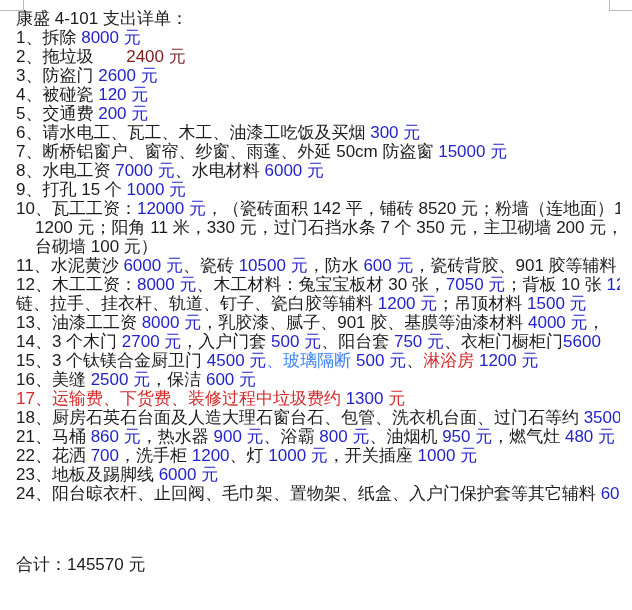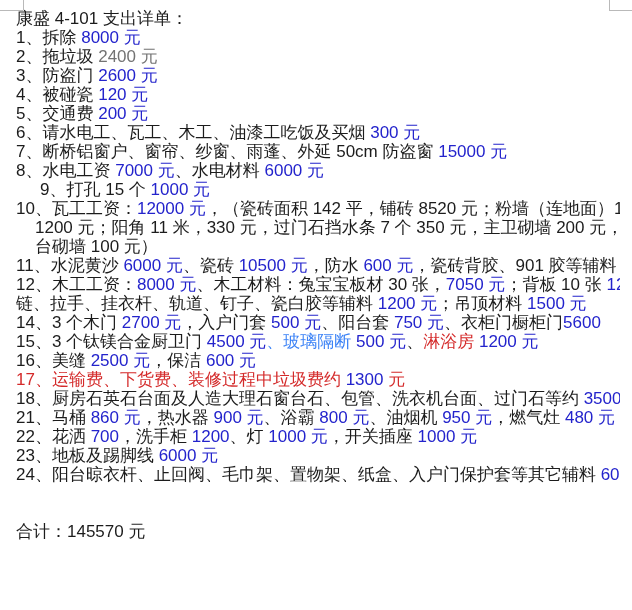--- a/index.html
+++ b/index.html
@@ -26,21 +26,21 @@
   .line {
     white-space: pre;          
     overflow: hidden;
   }
   .line.hang {                 
     padding-left: 19px;
     text-indent: -19px;
   }
   .line.hang span { text-indent: 0; }
   .total-line {
-    margin-top: 38px;
+    margin-top: 52px;
     white-space: pre;
     color: #1c1c1c;
   }
   .title-line {
     white-space: pre;
     color: #1c1c1c;
   }
   
   .crop { position: absolute; background: transparent; }
   .crop .v { position: absolute; width: 1px; height: 10px; top: 0; background: #b9b9b9; }
@@ -62,34 +62,35 @@
 <div class="crop crop-right">
   <div class="v" style="background: rgb(185, 185, 185);"></div>
   <div class="h" style="background: rgb(185, 185, 185);"></div>
 </div>
 
 <div class="page">
   <div class="title-line">康盛 4-101 支出详单：</div>
 
   <div id="expense-list">
       <div class="line"><span style="color: rgb(28, 28, 28); text-align: right;">1、拆除 </span><span style="color: rgb(35, 35, 204);">8000 元</span></div>
-      <div class="line"><span style="color: rgb(28, 28, 28);">2、拖垃圾 </span><span style="color: #737373;">2400 元</span></div>
+      <div class="line"><span style="color: rgb(28, 28, 28);">2、拖垃圾 </span><span style="color: #7f1d1d; margin-left: 28px;">2400 元</span></div>
       <div class="line"><span style="color: rgb(28, 28, 28);">3、防盗门 </span><span style="color: rgb(35, 35, 204);">2600 元</span></div>
       <div class="line"><span style="color: rgb(28, 28, 28);">4、被碰瓷 </span><span style="color: rgb(35, 35, 204);">120 元</span></div>
       <div class="line"><span style="color: rgb(28, 28, 28);">5、交通费 </span><span style="color: rgb(35, 35, 204);">200 元</span></div>
       <div class="line"><span style="color: rgb(28, 28, 28);">6、请水电工、瓦工、木工、油漆工吃饭及买烟 </span><span style="color: rgb(35, 35, 204);">300 元</span></div>
       <div class="line"><span style="color: rgb(28, 28, 28);">7、断桥铝窗户、窗帘、纱窗、雨蓬、外延 50cm 防盗窗 </span><span style="color: rgb(35, 35, 204);">15000 元</span></div>
       <div class="line"><span style="color: rgb(28, 28, 28);">8、水电工资 </span><span style="color: rgb(35, 35, 204);">7000 元</span><span style="color: rgb(28, 28, 28);">、水电材料 </span><span style="color: rgb(35, 35, 204);">6000 元</span></div>
-      <div class="line"><span style="color: rgb(28, 28, 28); margin-left: 24px;">9、打孔 15 个 </span><span style="color: rgb(35, 35, 204);">1000 元</span></div>
+      <div class="line"><span style="color: rgb(28, 28, 28);">9、打孔 15 个 </span><span style="color: rgb(35, 35, 204);">1000 元</span></div>
       <div class="line hang"><span style="color: rgb(28, 28, 28);">10、瓦工工资：</span><span style="color: rgb(35, 35, 204);">12000 元</span><span style="color: rgb(28, 28, 28);">，（瓷砖面积 142 平，铺砖 8520 元；粉墙（连地面）113 平，2825 元；防水 4 间，
 1200 元；阳角 11 米，330 元，过门石挡水条 7 个 350 元，主卫砌墙 200 元，入户门砌墙 200 元，阳
 台砌墙 100 元）</span></div>
       <div class="line"><span style="color: rgb(28, 28, 28);">11、水泥黄沙 </span><span style="color: rgb(35, 35, 204);">6000 元</span><span style="color: rgb(28, 28, 28);">、瓷砖 </span><span style="color: rgb(35, 35, 204);">10500 元</span><span style="color: rgb(28, 28, 28);">，防水 </span><span style="color: rgb(35, 35, 204);">600 元</span><span style="color: rgb(28, 28, 28);">，瓷砖背胶、901 胶等辅料 </span><span style="color: rgb(35, 35, 204);">400 元</span></div>
       <div class="line"><span style="color: rgb(28, 28, 28);">12、木工工资：</span><span style="color: rgb(35, 35, 204);">8000 元</span><span style="color: rgb(28, 28, 28);">、木工材料：兔宝宝板材 30 张，</span><span style="color: rgb(35, 35, 204);">7050 元</span><span style="color: rgb(28, 28, 28);">；背板 10 张 </span><span style="color: rgb(35, 35, 204);">1200 元</span><span style="color: rgb(28, 28, 28);">；封边 </span><span style="color: rgb(35, 35, 204);">1200 元</span><span style="color: rgb(28, 28, 28);">；铰
 链、拉手、挂衣杆、轨道、钉子、瓷白胶等辅料 </span><span style="color: rgb(35, 35, 204);">1200 元</span><span style="color: rgb(28, 28, 28);">；吊顶材料 </span><span style="color: rgb(35, 35, 204);">1500 元</span></div>
+      <div class="line"><span style="color: rgb(28, 28, 28);">13、油漆工工资 </span><span style="color: rgb(35, 35, 204);">8000 元</span><span style="color: rgb(28, 28, 28);">，乳胶漆、腻子、901 胶、基膜等油漆材料 </span><span style="color: rgb(35, 35, 204);">4000 元</span><span style="color: rgb(28, 28, 28);">，</span></div>
       <div class="line"><span style="color: rgb(28, 28, 28);">14、3 个木门 </span><span style="color: rgb(35, 35, 204);">2700 元</span><span style="color: rgb(28, 28, 28);">，入户门套 </span><span style="color: rgb(35, 35, 204);">500 元</span><span style="color: rgb(28, 28, 28);">、阳台套 </span><span style="color: rgb(35, 35, 204);">750 元</span><span style="color: rgb(28, 28, 28);">、衣柜门橱柜门</span><span style="color: rgb(35, 35, 204);">5600</span></div>
       <div class="line"><span style="color: rgb(28, 28, 28);">15、3 个钛镁合金厨卫门 </span><span style="color: rgb(35, 35, 204);">4500 元</span><span style="color: #3b82f6;">、玻璃隔断 </span><span style="color: rgb(35, 35, 204);">500 元</span><span style="color: rgb(28, 28, 28);">、</span><span style="color: rgb(212, 42, 42);">淋浴房 </span><span style="color: rgb(35, 35, 204);">1200 元</span></div>
       <div class="line"><span style="color: rgb(28, 28, 28);">16、美缝 </span><span style="color: rgb(35, 35, 204);">2500 元</span><span style="color: rgb(28, 28, 28);">，保洁 </span><span style="color: rgb(35, 35, 204);">600 元</span></div>
       <div class="line"><span style="color: rgb(212, 42, 42);">17、运输费、下货费、装修过程中垃圾费约 </span><span style="color: rgb(35, 35, 204);">1300 </span><span style="color: rgb(212, 42, 42);">元</span></div>
       <div class="line"><span style="color: rgb(28, 28, 28);">18、厨房石英石台面及人造大理石窗台石、包管、洗衣机台面、过门石等约 </span><span style="color: rgb(35, 35, 204);">3500 元</span></div>
       <div class="line"><span style="color: rgb(28, 28, 28);">21、马桶 </span><span style="color: rgb(35, 35, 204);">860 元</span><span style="color: rgb(28, 28, 28);">，热水器 </span><span style="color: rgb(35, 35, 204);">900 元</span><span style="color: rgb(28, 28, 28);">、浴霸 </span><span style="color: rgb(35, 35, 204);">800 元</span><span style="color: rgb(28, 28, 28);">、油烟机 </span><span style="color: rgb(35, 35, 204);">950 元</span><span style="color: rgb(28, 28, 28);">，燃气灶 </span><span style="color: rgb(35, 35, 204);">480 元</span></div>
       <div class="line"><span style="color: rgb(28, 28, 28);">22、花洒 </span><span style="color: rgb(35, 35, 204);">700</span><span style="color: rgb(28, 28, 28);">，洗手柜 </span><span style="color: rgb(35, 35, 204);">1200</span><span style="color: rgb(28, 28, 28);">、灯 </span><span style="color: rgb(35, 35, 204);">1000 元</span><span style="color: rgb(28, 28, 28);">，开关插座 </span><span style="color: rgb(35, 35, 204);">1000 元</span></div>
       <div class="line"><span style="color: rgb(28, 28, 28);">23、地板及踢脚线 </span><span style="color: rgb(35, 35, 204);">6000 元</span></div>
       <div class="line"><span style="color: rgb(28, 28, 28);">24、阳台晾衣杆、止回阀、毛巾架、置物架、纸盒、入户门保护套等其它辅料 </span><span style="color: rgb(35, 35, 204);">600 元</span></div>
     </div>

